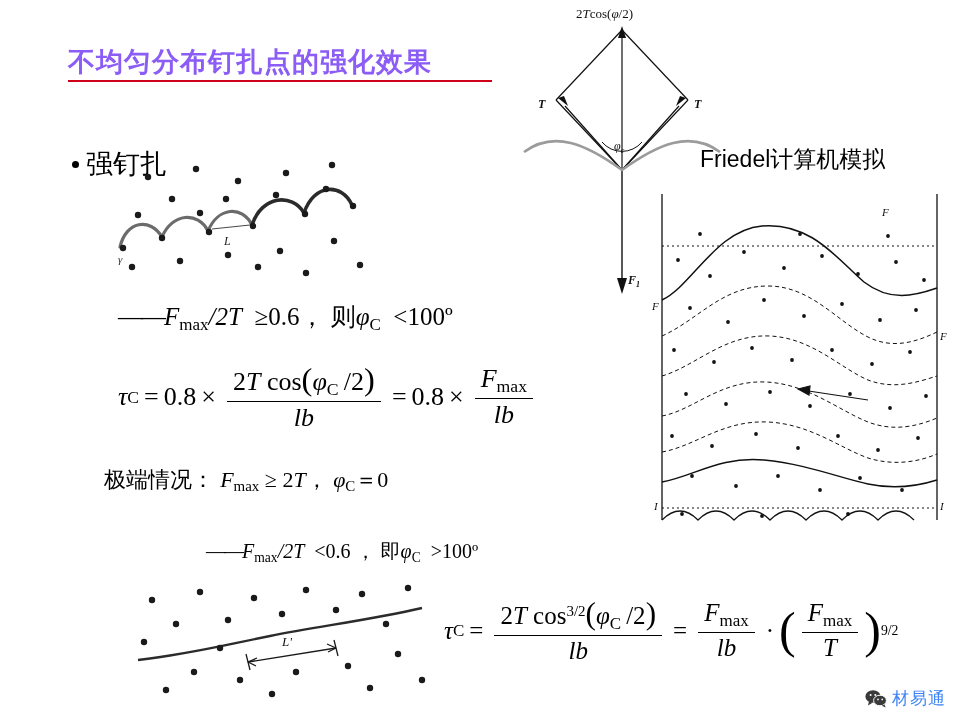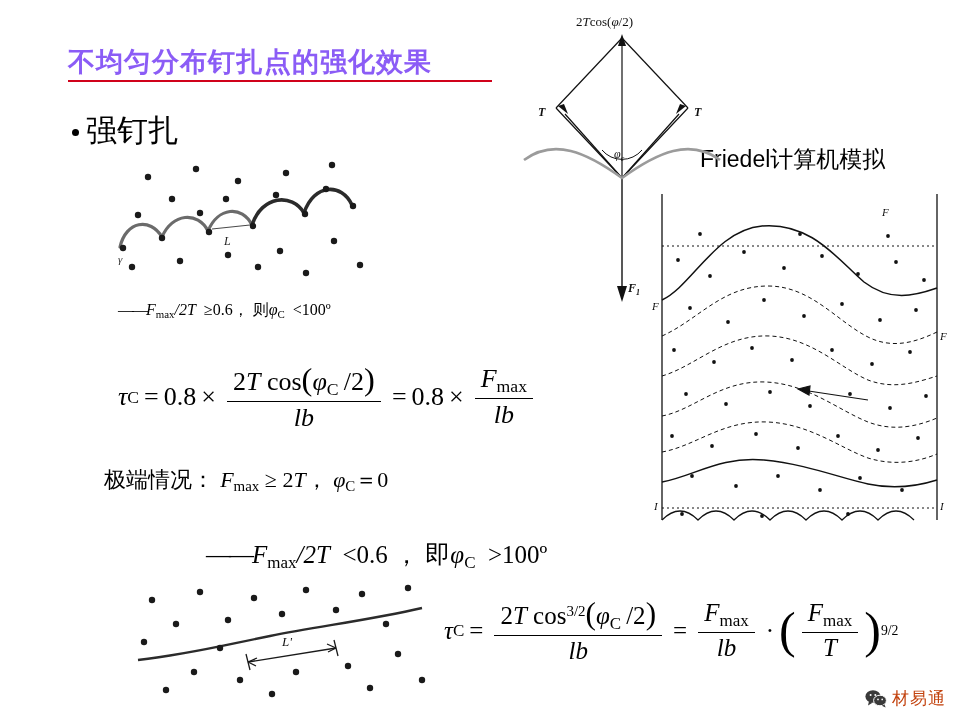--- a/index.html
+++ b/index.html
@@ -37,23 +37,24 @@
     left: 68px;
     top: 80px;
     width: 424px;
     height: 2px;
     background: #d0021b;
   }
   
   .bullet {
     position: absolute;
     font-family: "Liberation Sans", sans-serif;
-    font-size: 31px;
+    font-size: 27px;
     color: #000;
     white-space: nowrap;
+    margin-top: 36px;
   }
   .bullet .dot {
     display: inline-block;
     width: 7px; height: 7px;
     border-radius: 50%;
     background: #000;
     margin-right: 7px;
     vertical-align: 5px;
   }
   #bullet-strong { left: 72px; top: 110px; }
@@ -66,26 +67,26 @@
     white-space: nowrap;
   }
   .it { font-style: italic; }
   .sub { font-size: 0.68em; vertical-align: -0.28em; }
   .sup { font-size: 0.68em; vertical-align: 0.55em; }
 
   
   #cond-strong {
     position: absolute;
     left: 118px; top: 300px;
-    font-size: 16px;
+    font-size: 25px;
   }
   #cond-weak {
     position: absolute;
     left: 206px; top: 538px;
-    font-size: 25px;
+    font-size: 20px;
   }
   .dash {
     letter-spacing: -2px;
   }
 
   
   #formula-strong {
     position: absolute;
     left: 118px; top: 360px;
     font-size: 26px;
@@ -134,33 +135,33 @@
     font-family: "Liberation Sans", sans-serif;
     font-size: 23px;
     color: #000;
     white-space: nowrap;
   }
 
   
   .figure { position: absolute; }
   #fig-strong-pinning { left: 110px; top: 155px; width: 260px; height: 125px; }
   #fig-weak-pinning   { left: 130px; top: 580px; width: 300px; height: 120px; }
-  #fig-vector         { left: 510px; top: 10px;  width: 220px; height: 300px; }
+  #fig-vector         { left: 510px; top: 2px;  width: 220px; height: 300px; }
   #fig-friedel        { left: 652px; top: 190px; width: 295px; height: 340px; }
 
   
   #watermark {
     position: absolute;
     right: 14px; bottom: 10px;
     display: flex;
     align-items: center;
     gap: 5px;
     font-family: "Liberation Sans", sans-serif;
     font-size: 17px;
-    color: #c2410c;
+    color: #3b82f6;
   }
   #watermark .wechat-icon {
     width: 22px; height: 19px;
     position: relative;
   }
   .wm-text { letter-spacing: 1px; }
 </style>
 </head>
 <body>
 

